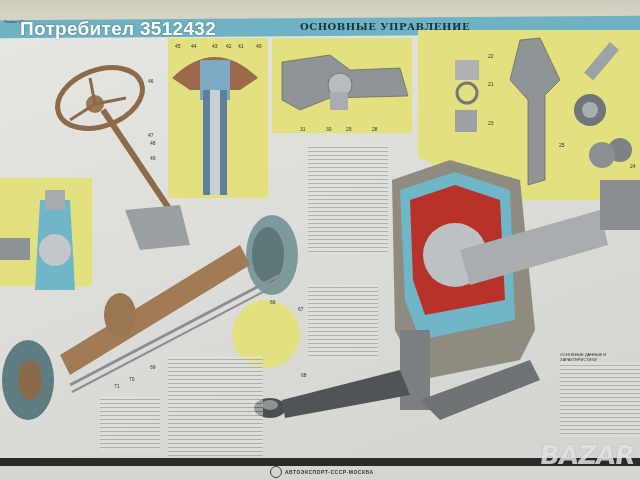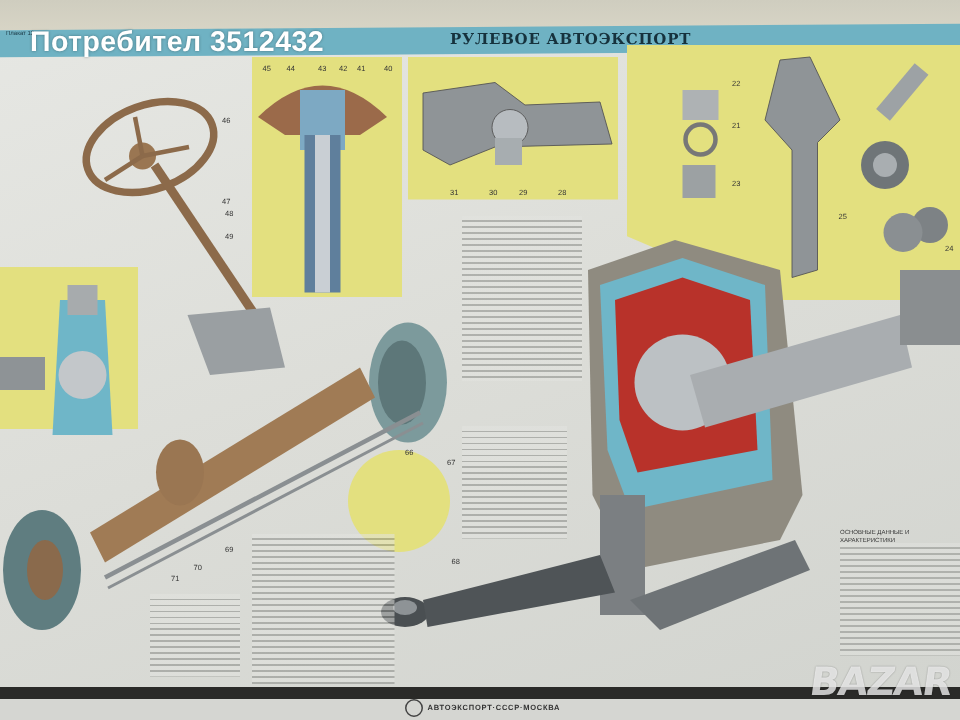--- a/index.html
+++ b/index.html
@@ -19,21 +19,21 @@
   .footer-logo{position:absolute;left:270px;top:466px;width:10px;height:10px;border:1px solid #444;border-radius:50%;}
   .bazar{position:absolute;left:540px;top:440px;font-size:26px;font-weight:900;color:rgba(255,255,255,.75);letter-spacing:-1px;font-family:"DejaVu Sans",sans-serif;transform:skewX(-8deg);text-shadow:0 0 1px rgba(0,0,0,.4);}
 </style>
 </head>
 <body>
 
 <div class="wall"></div>
 <div class="poster"></div>
 <div class="band"></div>
 <div class="band-left">Плакат 12</div>
-<div class="title">РУЛЕВОЕ АВТОЭКСПОРТ</div>
+<div class="title">ОСНОВНЫЕ УПРАВЛЕНИЕ</div>
 
 <div class="yellow" style="left:168px;top:38px;width:100px;height:160px;"></div>
 <div class="yellow" style="left:272px;top:38px;width:140px;height:95px;"></div>
 <div class="yellow" style="left:418px;top:30px;width:222px;height:170px;clip-path:polygon(0 0,100% 0,100% 100%,45% 100%,0 75%);"></div>
 <div class="yellow" style="left:0;top:178px;width:92px;height:108px;"></div>
 <div style="position:absolute;left:232px;top:300px;width:68px;height:68px;border-radius:50%;background:#e3e07f;"></div>
 
 <svg style="position:absolute;left:0;top:0" width="640" height="480">
 
   <g>

